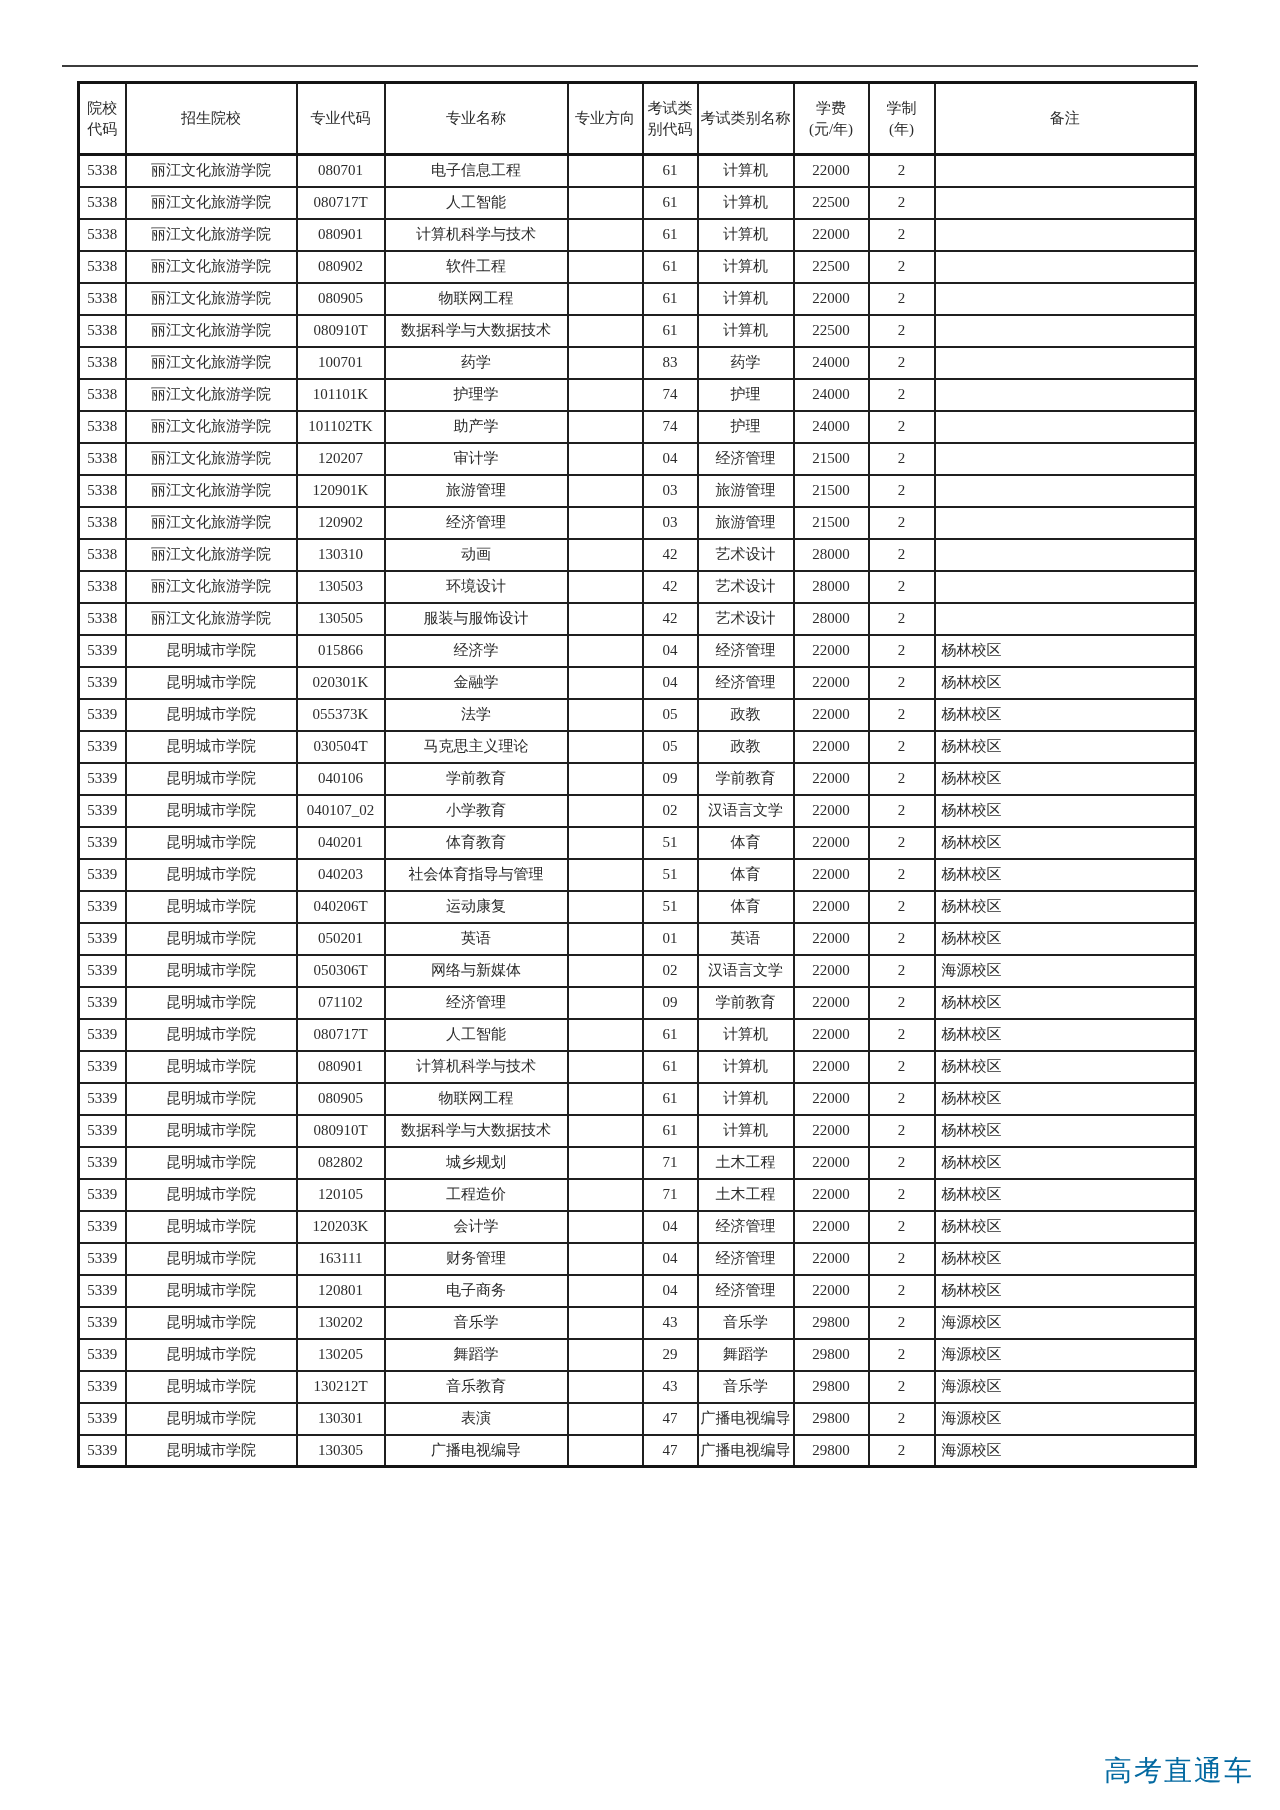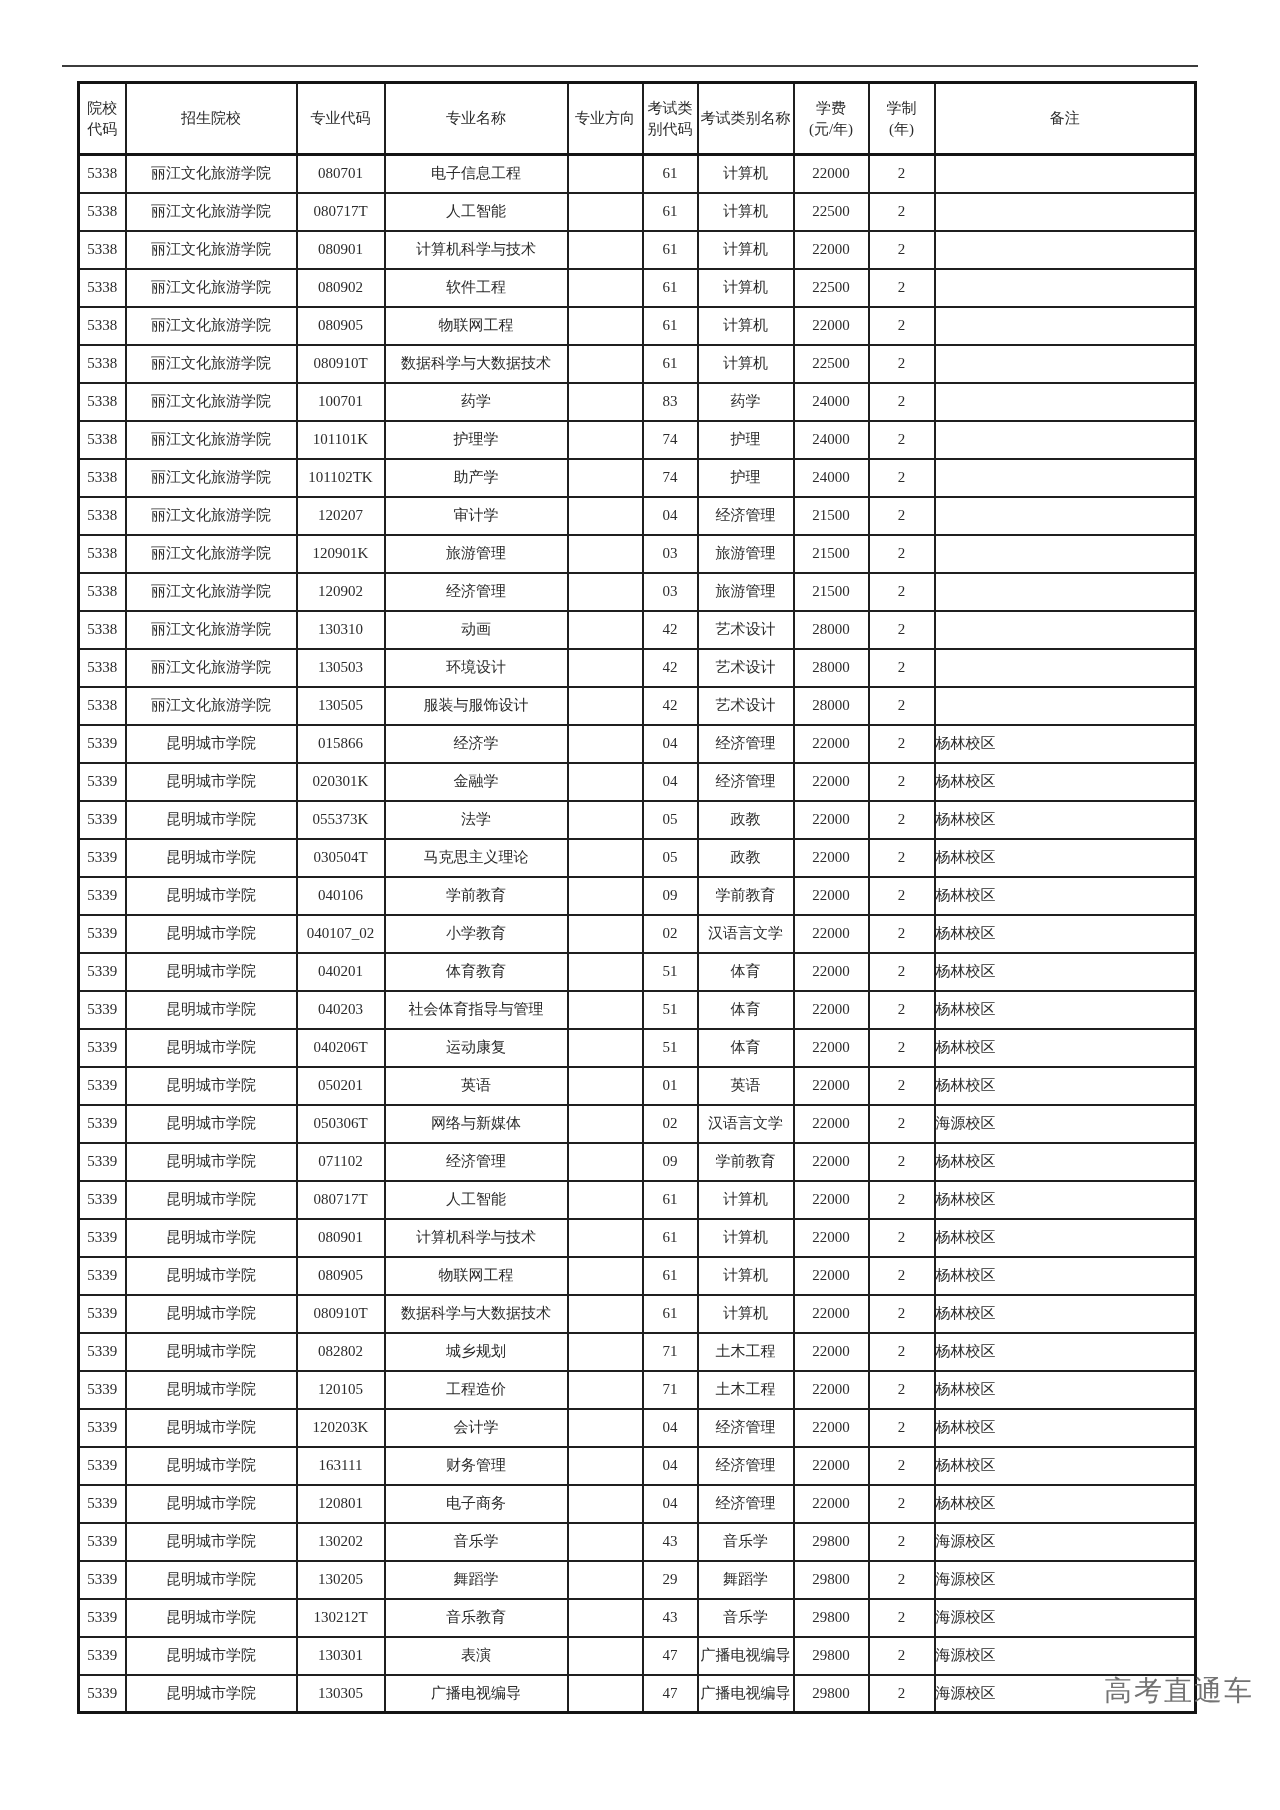--- a/index.html
+++ b/index.html
@@ -21,25 +21,25 @@
     border:2px solid #1f1f1f;
     text-align:center; vertical-align:middle;
     color:#2b2b2b; font-size:15px; padding:0;
     overflow:hidden; word-break:break-all;
   }
   table.grid thead tr { height:72px; }
   table.grid thead th {
     font-weight:normal; white-space:pre-line; line-height:21px;
     border-bottom:3px solid #141414; font-size:15px;
   }
-  table.grid tbody tr { height:38px; }
-  table.grid td.remark { text-align:left; }
+  table.grid tbody tr { height:32px; }
+  table.grid td.remark { text-align:left; padding-left:6px; }
   .watermark {
-    position:absolute; top:1672px; right:26px;
-    font-size:28px; color:#737373; letter-spacing:2px;
+    position:absolute; top:1752px; right:26px;
+    font-size:28px; color:#0369a1; letter-spacing:2px;
     font-family:"Liberation Sans","DejaVu Sans",sans-serif;
   }
 </style>
 </head>
 <body>
 
 <div class="top-rule"></div>
 
 <table class="grid">
   <colgroup>

